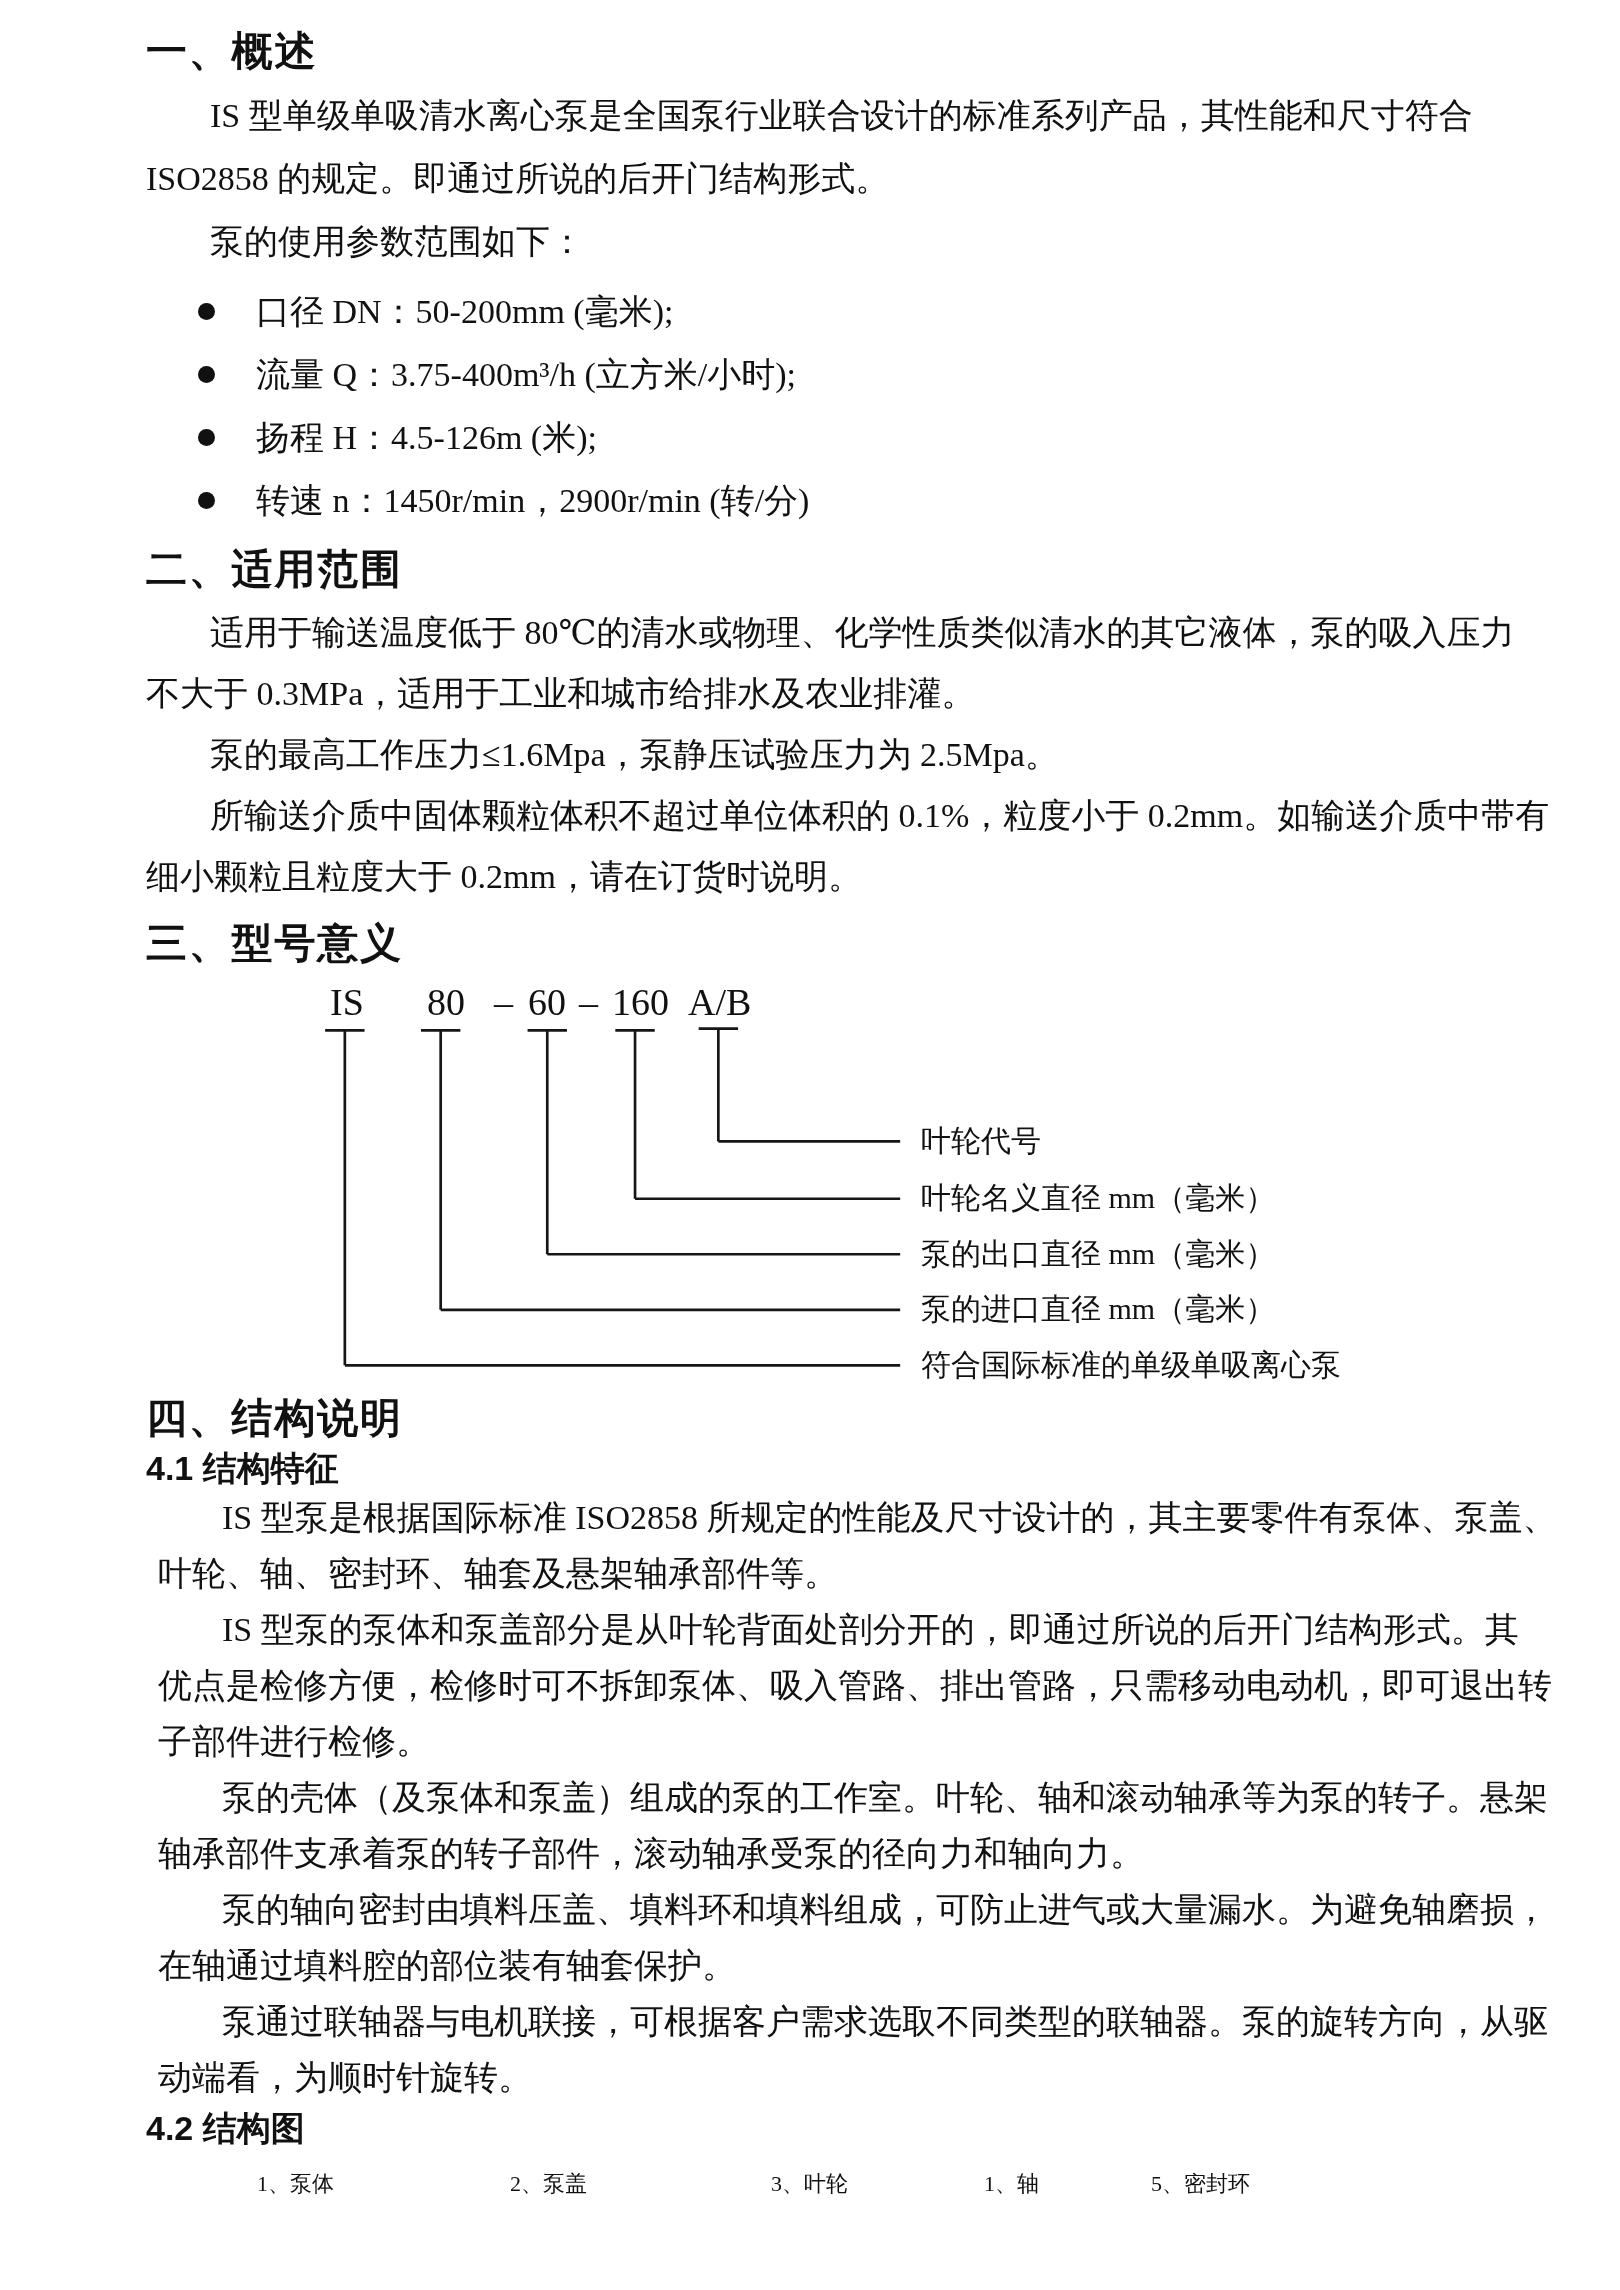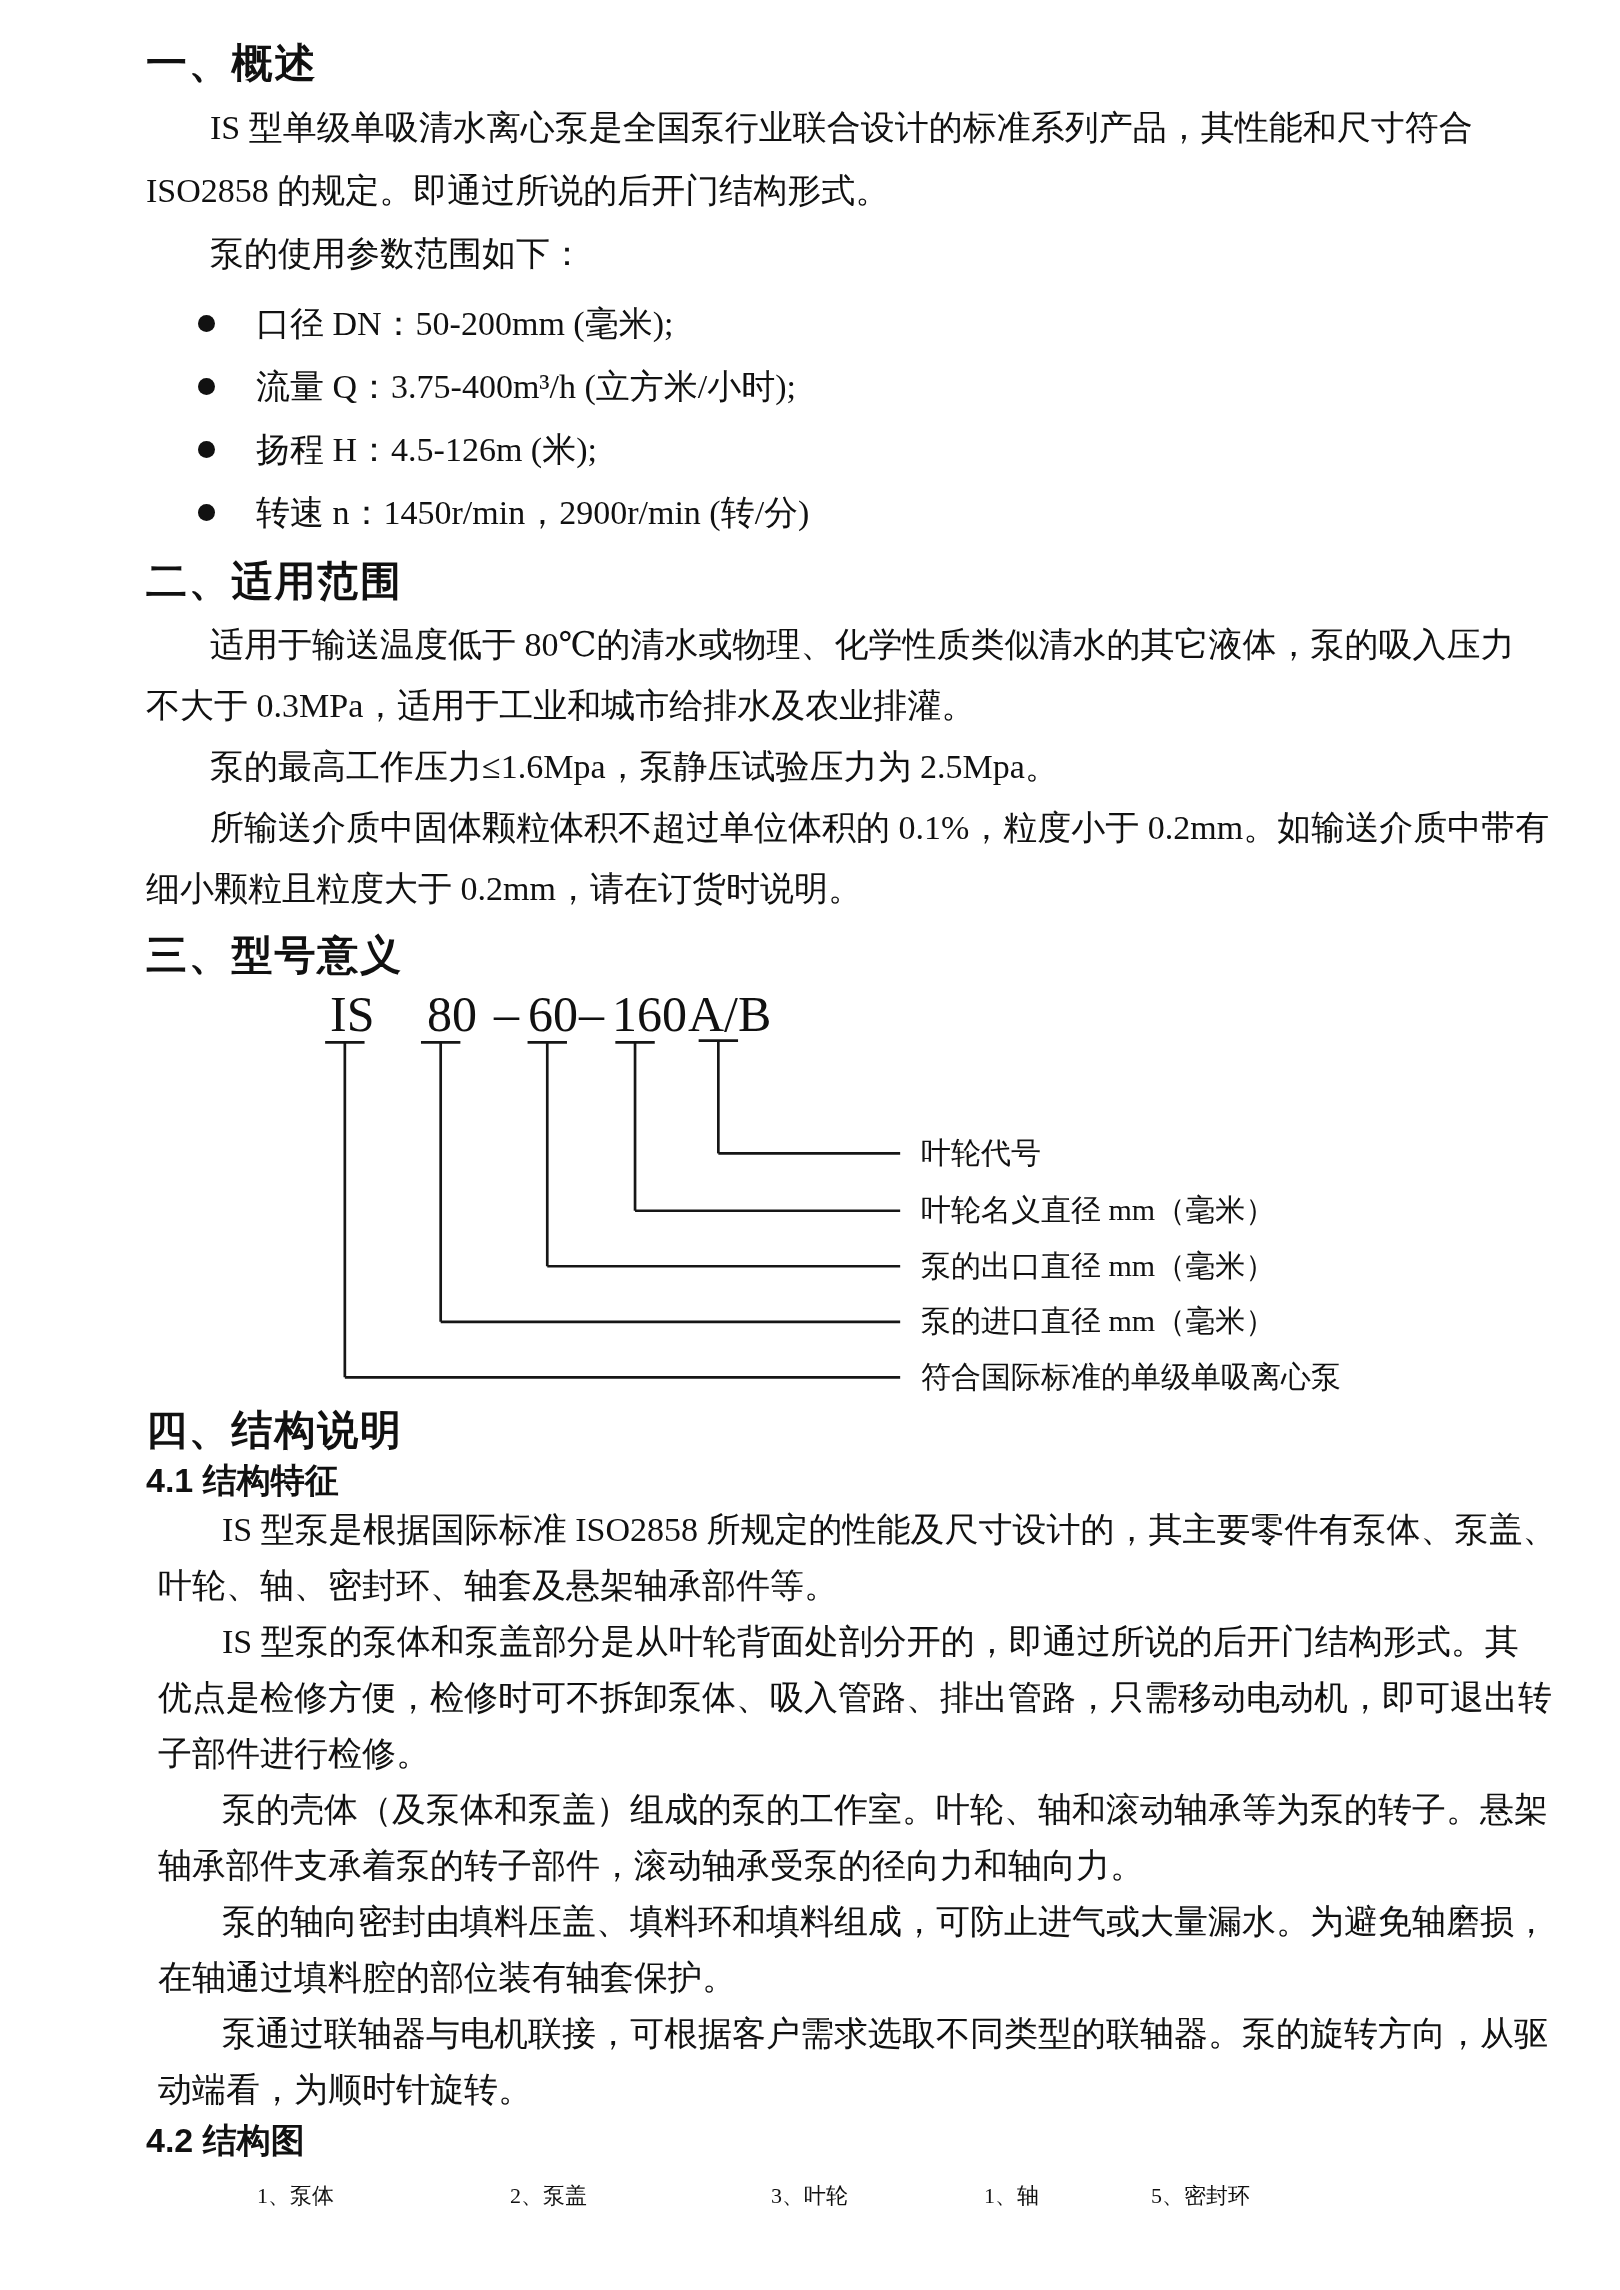--- a/index.html
+++ b/index.html
@@ -12,21 +12,21 @@
     overflow: hidden;
   }
   .h1 {
     font-family: "Liberation Sans", "DejaVu Sans", sans-serif;
     font-weight: 700;
     font-size: 41px;
     line-height: 48px;
     letter-spacing: 1.8px;
     margin: 12.5px 0 9px 0;
   }
-  .h1.first { margin-top: 16px; }
+  .h1.first { margin-top: 4px; }
   .h1.model-h { margin-bottom: 5.4px; }
   .h1.struct-h { margin-top: 0; margin-bottom: 5.4px; }
   .sub {
     font-family: "Liberation Sans", "DejaVu Sans", sans-serif;
     font-weight: 700;
     font-size: 34px;
     line-height: 39px;
     margin: 7.2px 0 1.8px 0;
   }
   .sub.sub2 { margin-top: 3.6px; }
@@ -51,21 +51,21 @@
     border-radius: 50%;
     background: #111111;
     display: inline-block;
   }
   
   .diagram { position: relative; width: 1391px; height: 421px; }
   .diagram svg { position: absolute; left: 0; top: 0; }
   .code-part {
     position: absolute;
     top: 9px;
-    font-size: 50px;
+    font-size: 38px;
     line-height: 41px;
     font-family: "Liberation Serif", "DejaVu Serif", serif;
     white-space: nowrap;
   }
   .dlabel {
     position: absolute;
     left: 775px;
     font-size: 30px;
     line-height: 41px;
     white-space: nowrap;

